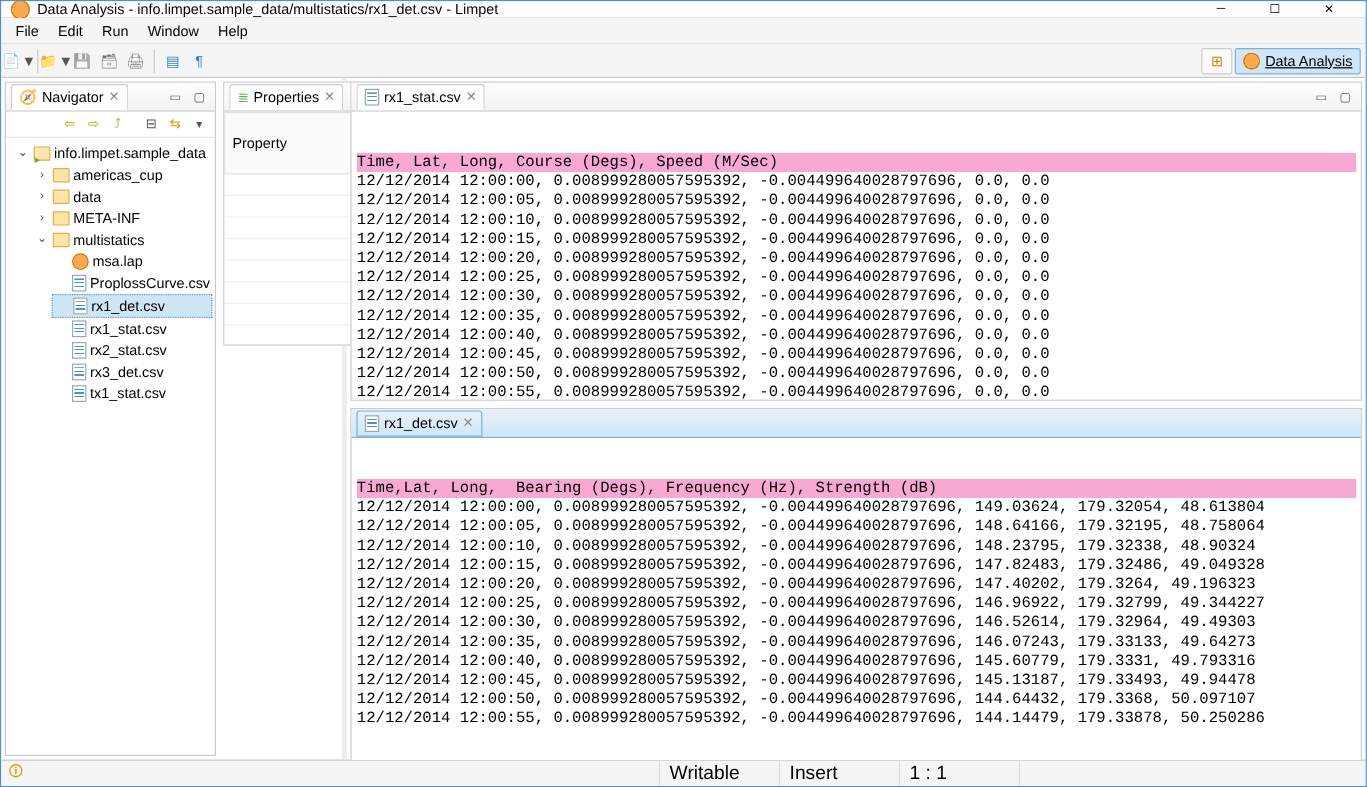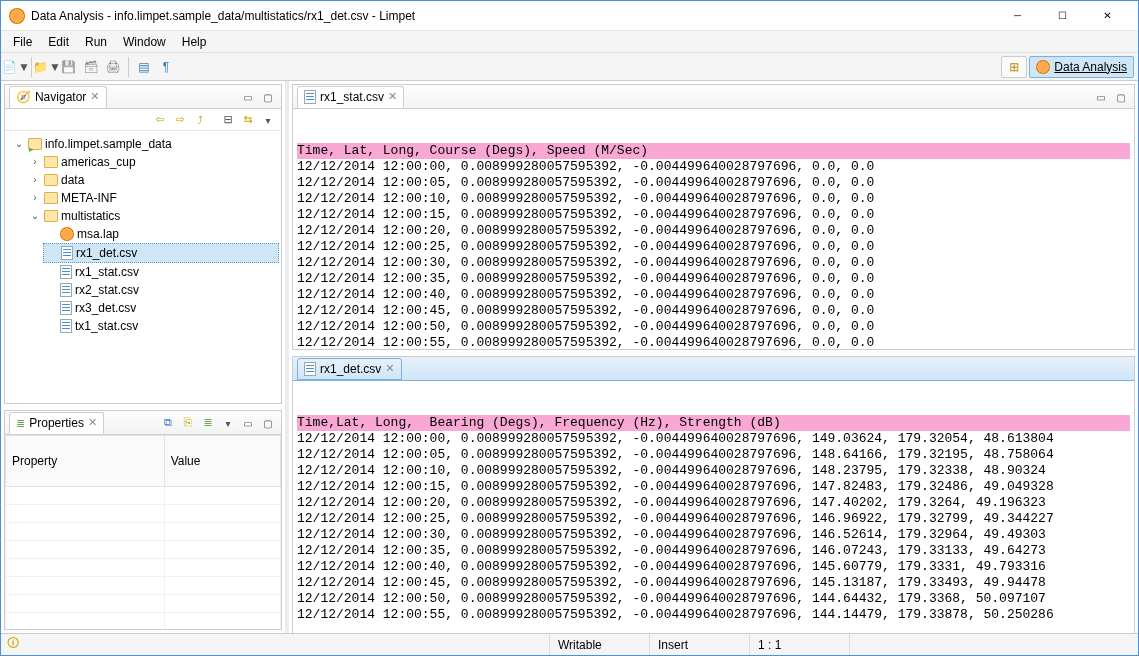--- a/index.html
+++ b/index.html
@@ -10,21 +10,21 @@
     background: #f0f0f0;
     color: #000;
     width: 1139px;
     height: 656px;
     display: flex;
     flex-direction: column;
     border: 1px solid #4a90d9;
   }
   
   .titlebar {
-    height: 30px;
+    height: 14px;
     background: #fff;
     display: flex;
     align-items: center;
     padding: 0 8px;
     border-bottom: 1px solid #e5e5e5;
   }
   .titlebar .app-icon {
     width: 16px; height: 16px;
     background: radial-gradient(circle at 50% 50%, #ffa94d 0 60%, #d97706 60% 100%);
     border-radius: 50%;
@@ -85,21 +85,21 @@
     background: radial-gradient(circle at 50% 50%, #ffa94d 0 60%, #d97706 60% 100%);
     border-radius: 50%;
   }
   
   .main {
     flex: 1;
     display: flex;
     background: #fff;
     overflow: hidden;
   }
-  .left-col { width: 288px; display: flex; flex-direction: column; border-right: 4px solid #ececec; }
+  .left-col { width: 288px; display: flex; flex-direction: row; border-right: 4px solid #ececec; }
   .right-col { flex: 1; display: flex; flex-direction: column; }
   .view {
     display: flex; flex-direction: column;
     border: 1px solid #ccc;
     margin: 3px;
     background: #fff;
   }
   .view-header {
     height: 24px;
     display: flex; align-items: center;
@@ -170,21 +170,21 @@
   .editor-body .scrollable { overflow:auto; height:100%; }
   .editor.top { height: 266px; }
   .editor.bottom { flex:1; }
   .editor.bottom .view-header { background: linear-gradient(#e7f1fb,#cfe6f7); border-bottom-color:#7bb1e0; }
   
   .statusbar {
     height: 22px;
     background: #f5f5f5;
     border-top: 1px solid #ccc;
     display: flex; align-items: center;
-    font-size: 12px;
+    font-size: 16px;
   }
   .statusbar .cell { padding: 0 8px; border-left:1px solid #ddd; height:100%; display:flex;align-items:center; min-width:100px; }
   .statusbar .cell:first-child { border-left:none; width:28px; min-width:0; padding:0 6px; }
   .statusbar .big-gap { flex:0 0 520px; }
   
   .i-new::before{content:"📄";font-size:12px;}
   .i-new2::before{content:"📁";font-size:12px;}
   .i-save::before{content:"💾";font-size:12px;filter:grayscale(1) opacity(0.5);}
   .i-saveall::before{content:"🗃";font-size:12px;filter:grayscale(1) opacity(0.5);}
   .i-print::before{content:"🖨";font-size:12px;filter:grayscale(1) opacity(0.5);}
@@ -344,20 +344,27 @@
                   </div>
                 <ul id="multistatics-list">
                     <li>
                       <div class="row">
                         <span class="tw"></span>
                         <span class="lap-icon"></span>
                         <span>msa.lap</span>
                       </div>
                     </li>
                     <li>
+                      <div class="row">
+                        <span class="tw"></span>
+                        <span class="file-icon csv"></span>
+                        <span>ProplossCurve.csv</span>
+                      </div>
+                    </li>
+                    <li>
                       <div class="row selected">
                         <span class="tw"></span>
                         <span class="file-icon csv"></span>
                         <span>rx1_det.csv</span>
                       </div>
                     </li>
                     <li>
                       <div class="row">
                         <span class="tw"></span>
                         <span class="file-icon csv"></span>

